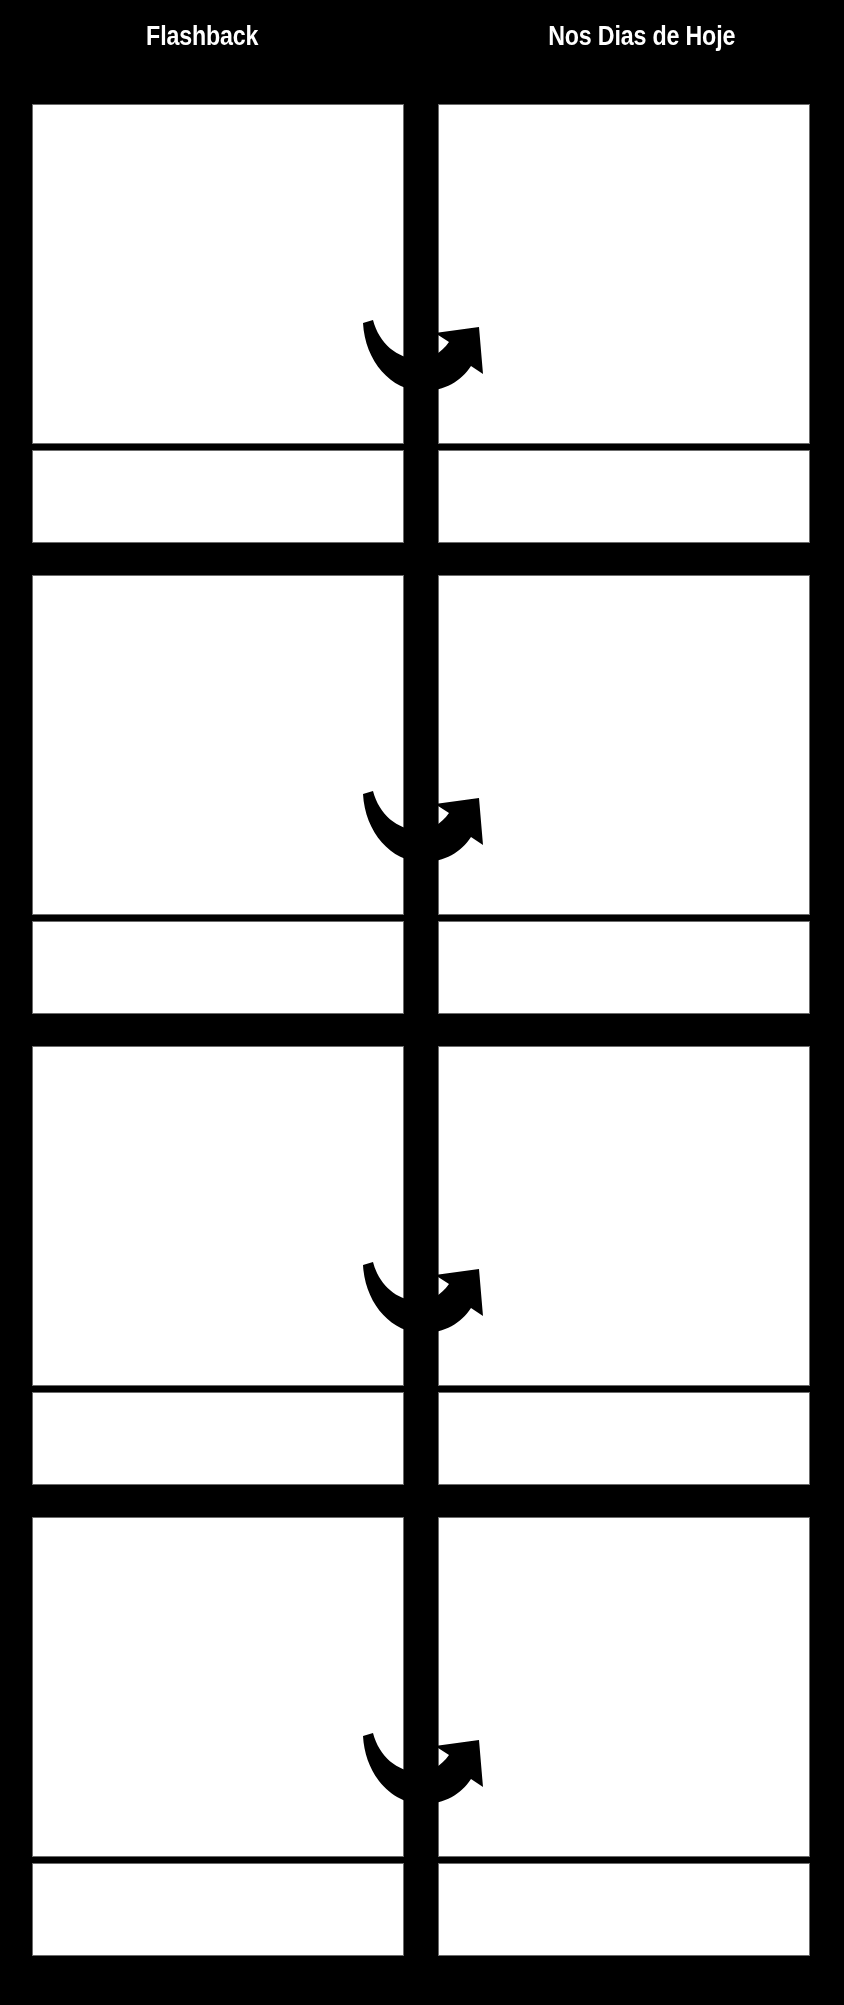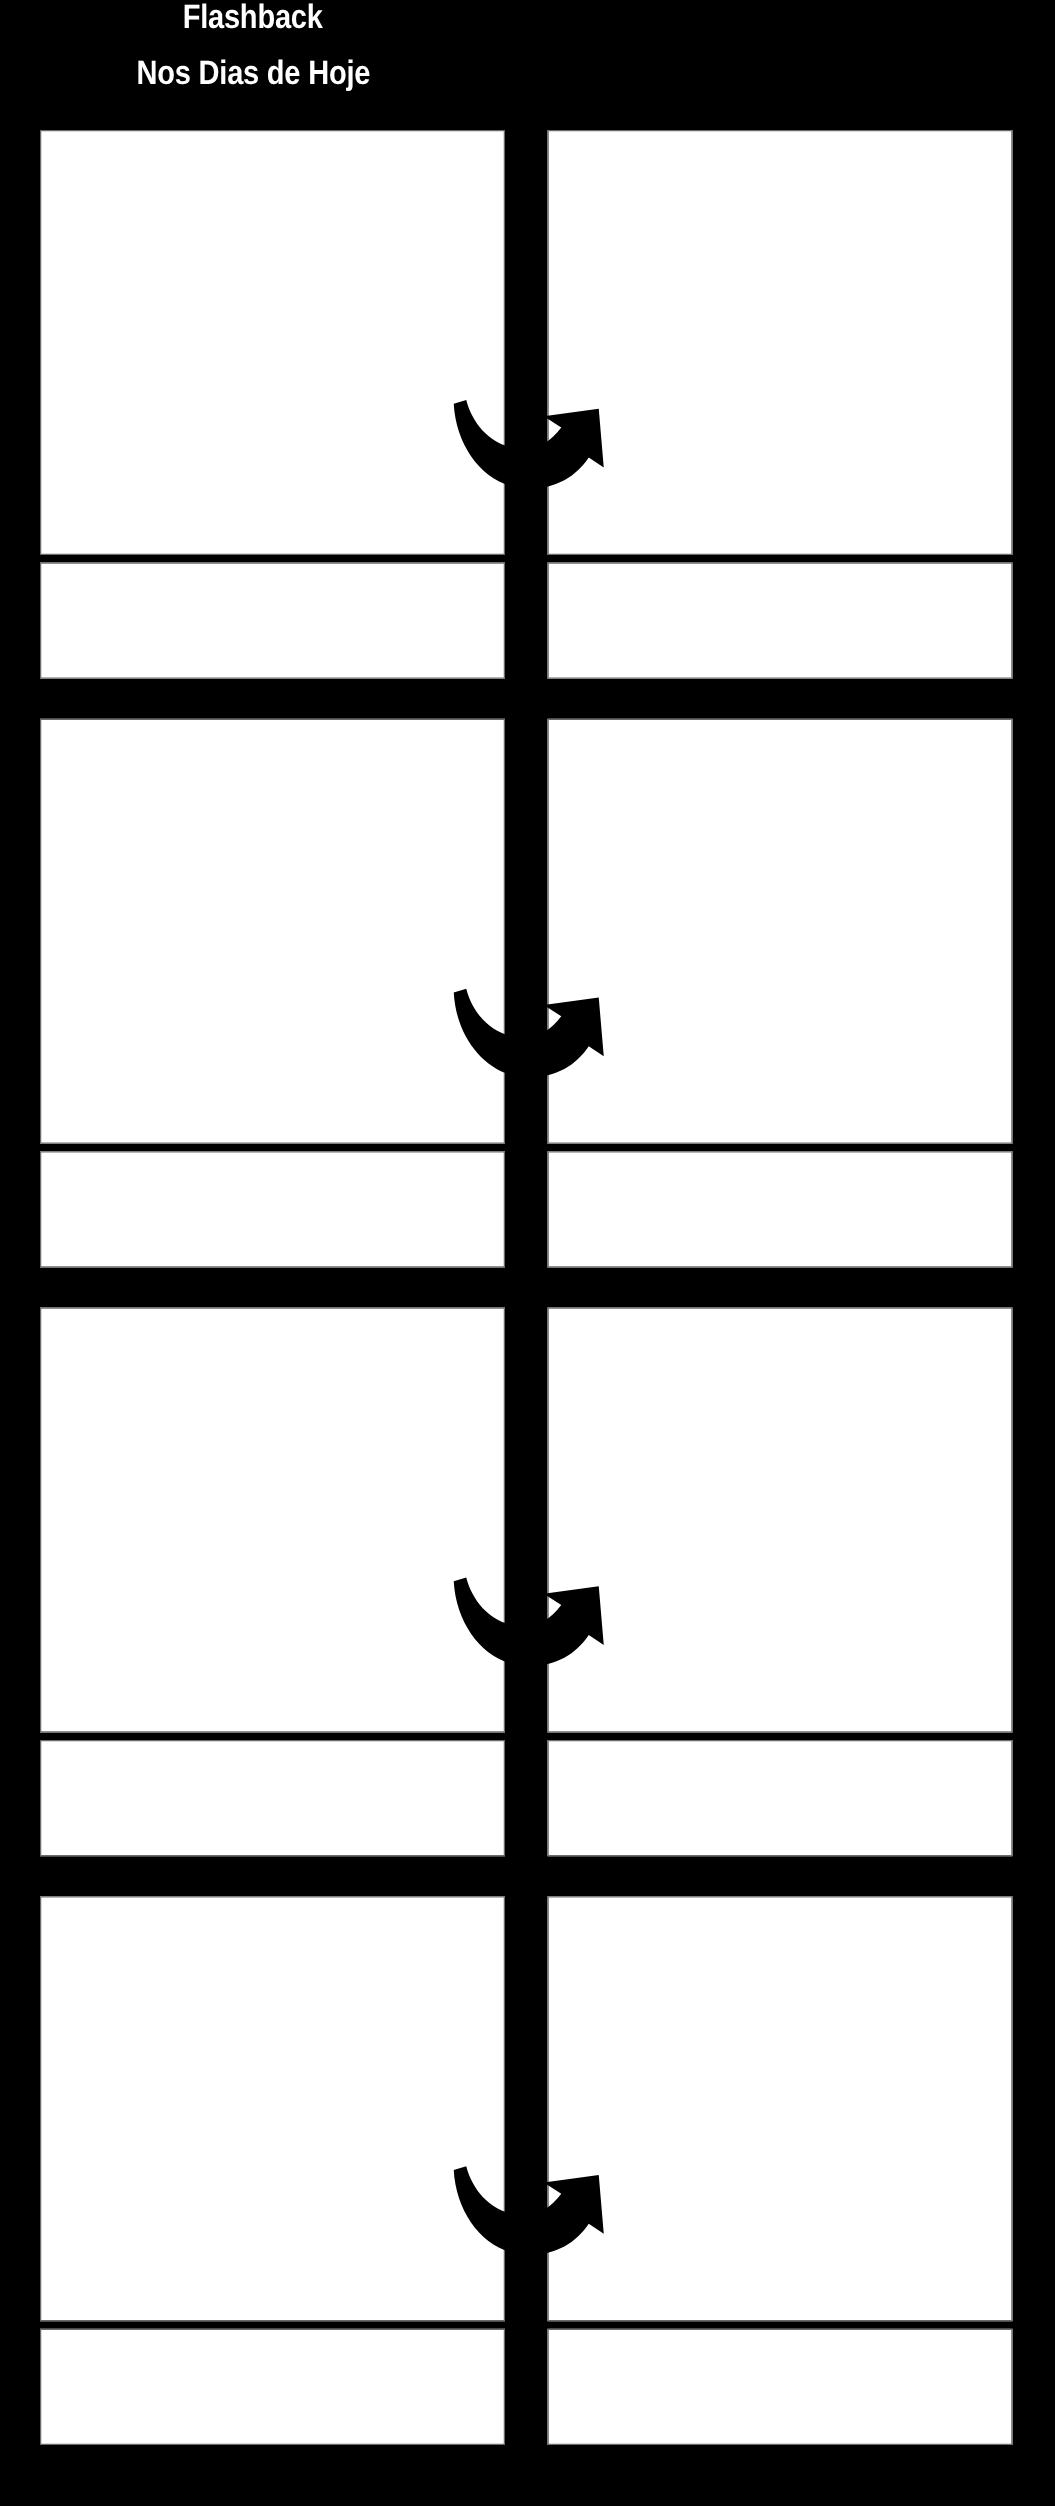--- a/index.html
+++ b/index.html
@@ -23,21 +23,21 @@
   }
 
   
   .header {
     position: absolute;
     top: 0;
     left: 0;
     width: 844px;
     height: 72px;
     display: flex;
-    flex-direction: column;
+    flex-direction: row;
   }
   .header-cell {
     display: flex;
     align-items: center;
     justify-content: center;
     height: 72px;
   }
   .header-cell.left {
     width: 405px;
   }

